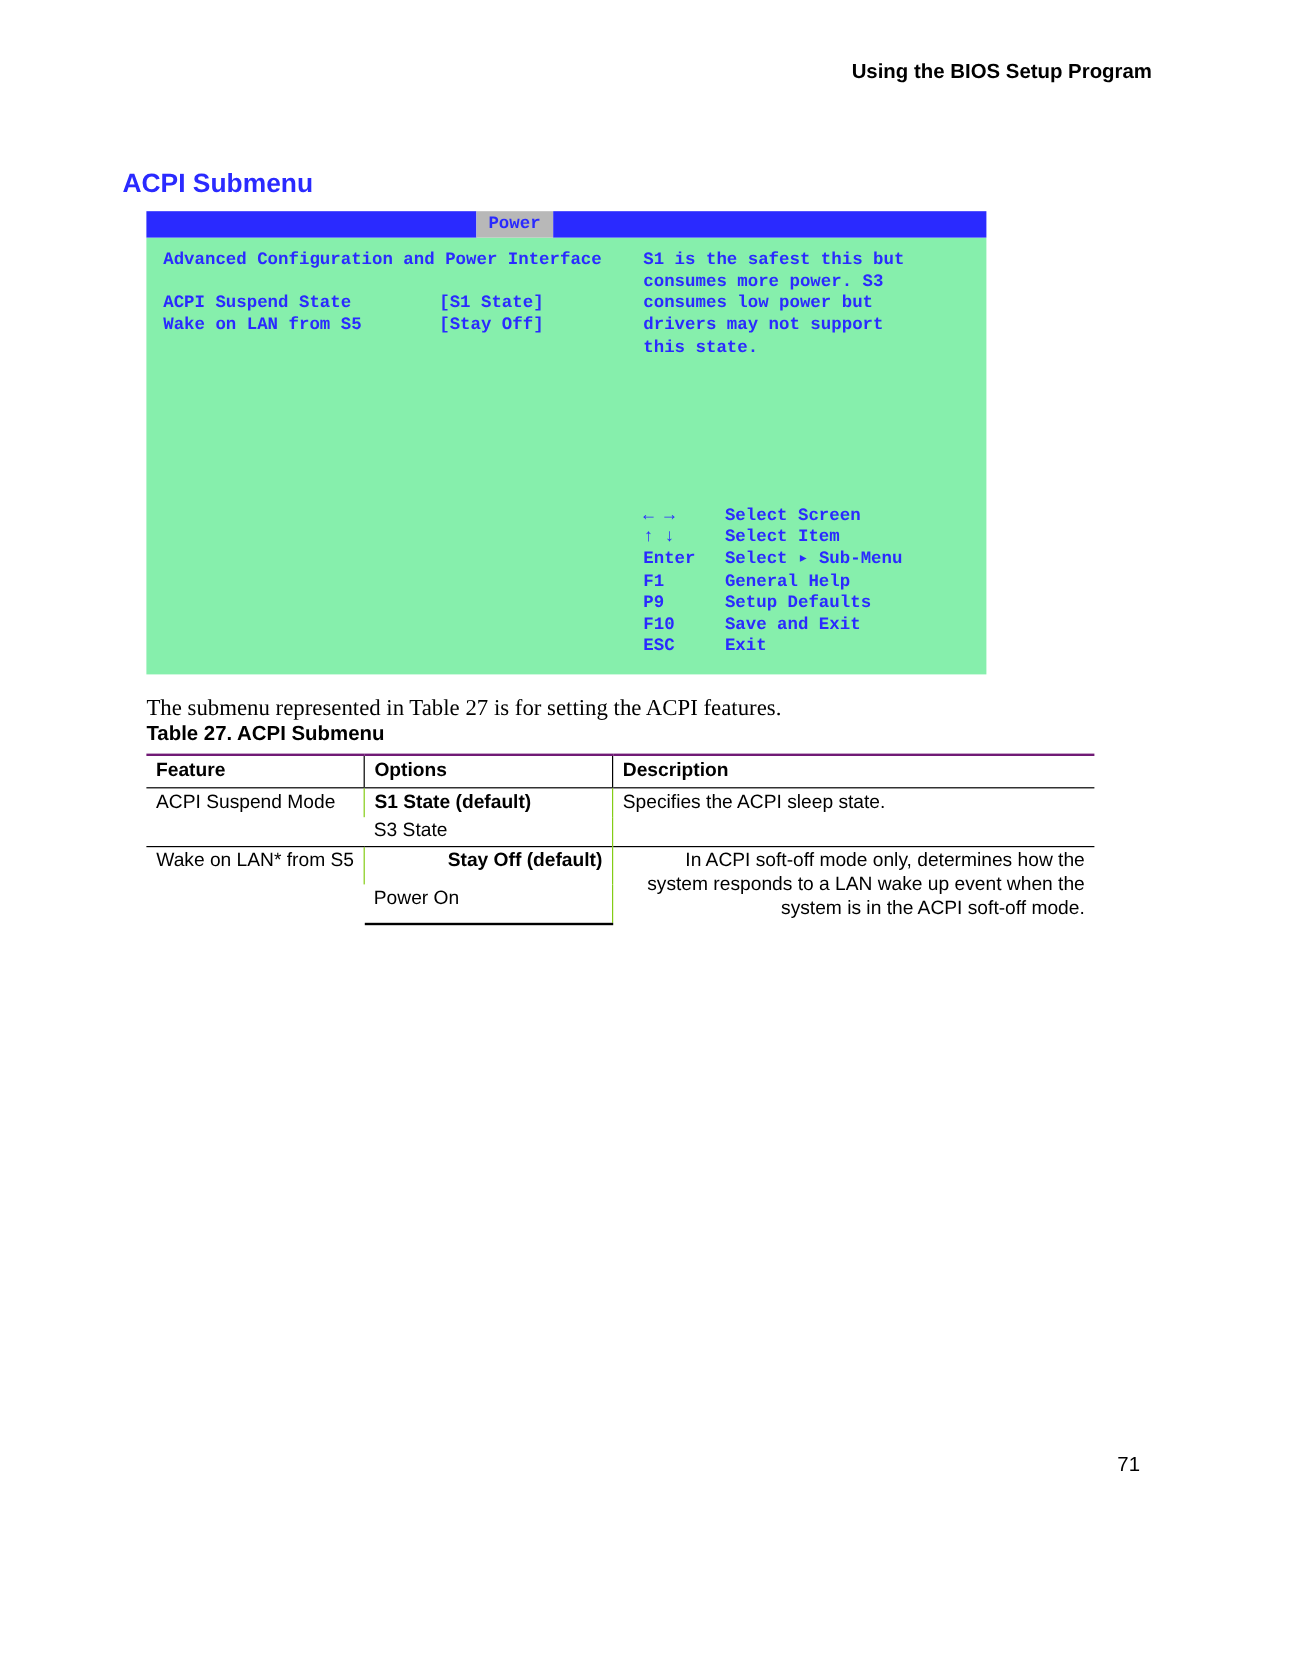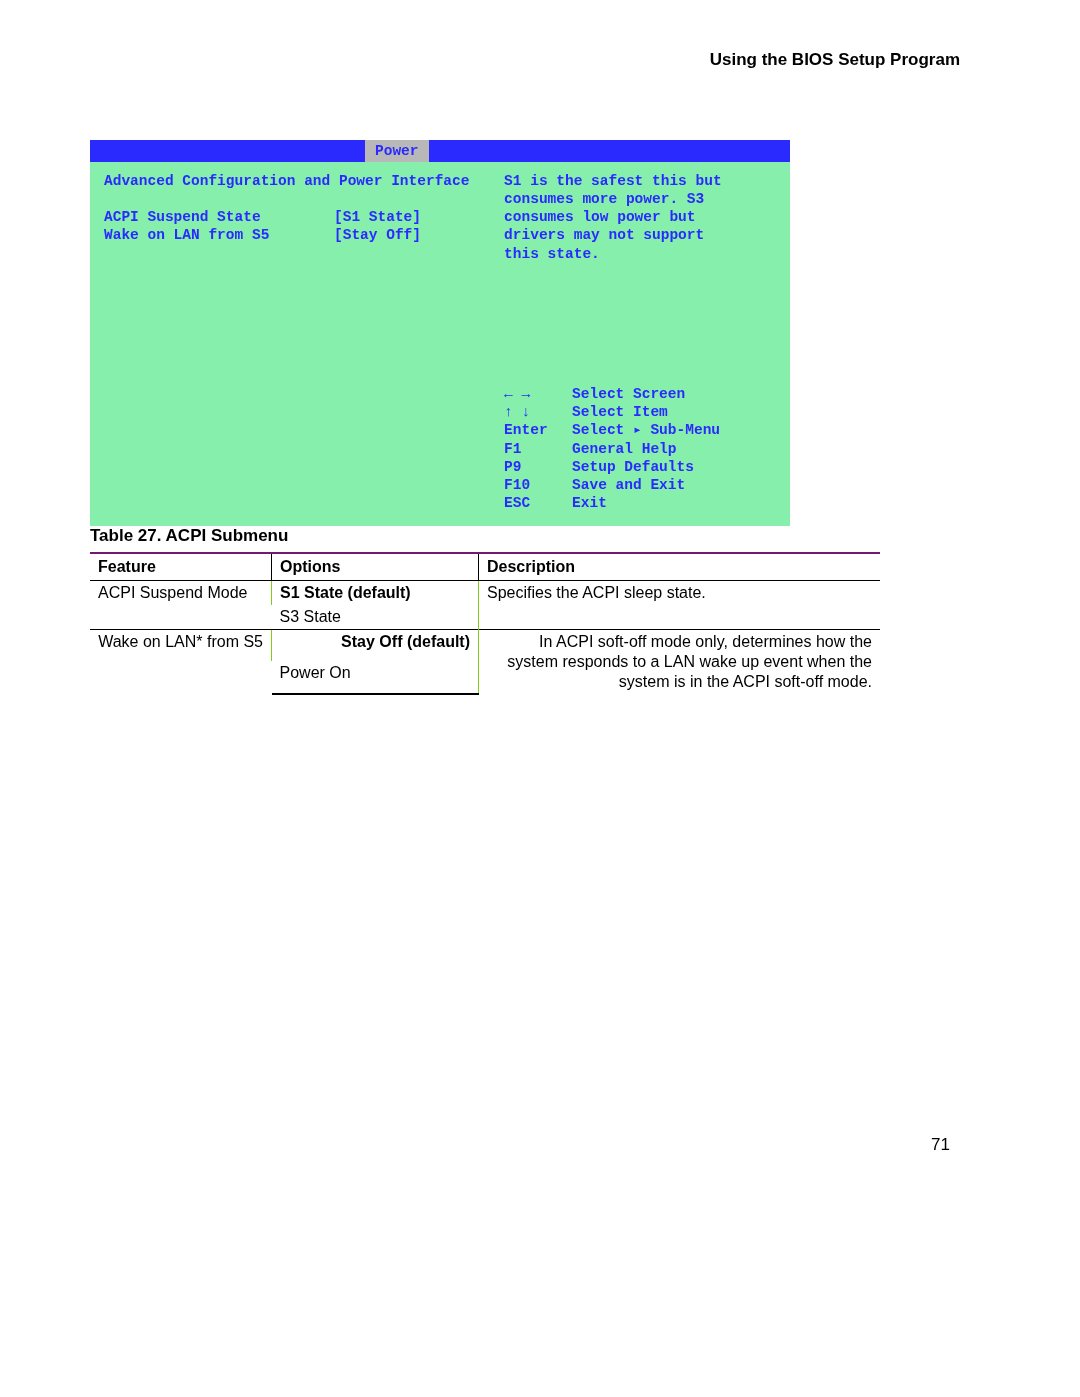--- a/index.html
+++ b/index.html
@@ -4,21 +4,21 @@
 <style>
   body {
     margin: 0;
     padding: 0;
     background: #fff;
     font-family: Arial, Helvetica, sans-serif;
     color: #000;
     width: 1080px;
   }
   .page {
-    padding: 50px 120px 50px 70px;
+    padding: 50px 120px 50px 102px;
     box-sizing: border-box;
   }
   .header-right {
     text-align: right;
     font-weight: bold;
     font-size: 17px;
     margin-bottom: 70px;
   }
   .section-title {
     color: #2a2aff;
@@ -126,20 +126,21 @@
     margin-top: 440px;
     padding-right: 10px;
   }
 </style>
 </head>
 <body>
 
 <div class="page">
   <div class="header-right">Using the BIOS Setup Program</div>
 
+  <div class="section-title">ACPI Submenu</div>
 
   <div class="bios-box">
     <div class="bios-tabbar">
       <div class="tab-blue-left"></div>
       <div class="tab-active">Power</div>
       <div class="tab-blue-right"></div>
     </div>
     <div class="bios-body">
       <div class="bios-left">
         <div>Advanced Configuration and Power Interface</div>
@@ -188,20 +189,21 @@
             </div>
           <div class="krow">
               <div class="k1">ESC</div>
               <div>Exit</div>
             </div>
         </div>
       </div>
     </div>
   </div>
 
+  <div class="body-text">The submenu represented in Table 27 is for setting the ACPI features.</div>
 
   <div class="table-caption">Table 27.    ACPI Submenu</div>
 
   <table class="feature-table">
     <tbody>
         <tr>
       <th style="width:165px">Feature</th>
       <th style="width:190px">Options</th>
       <th>Description</th>
     </tr>

